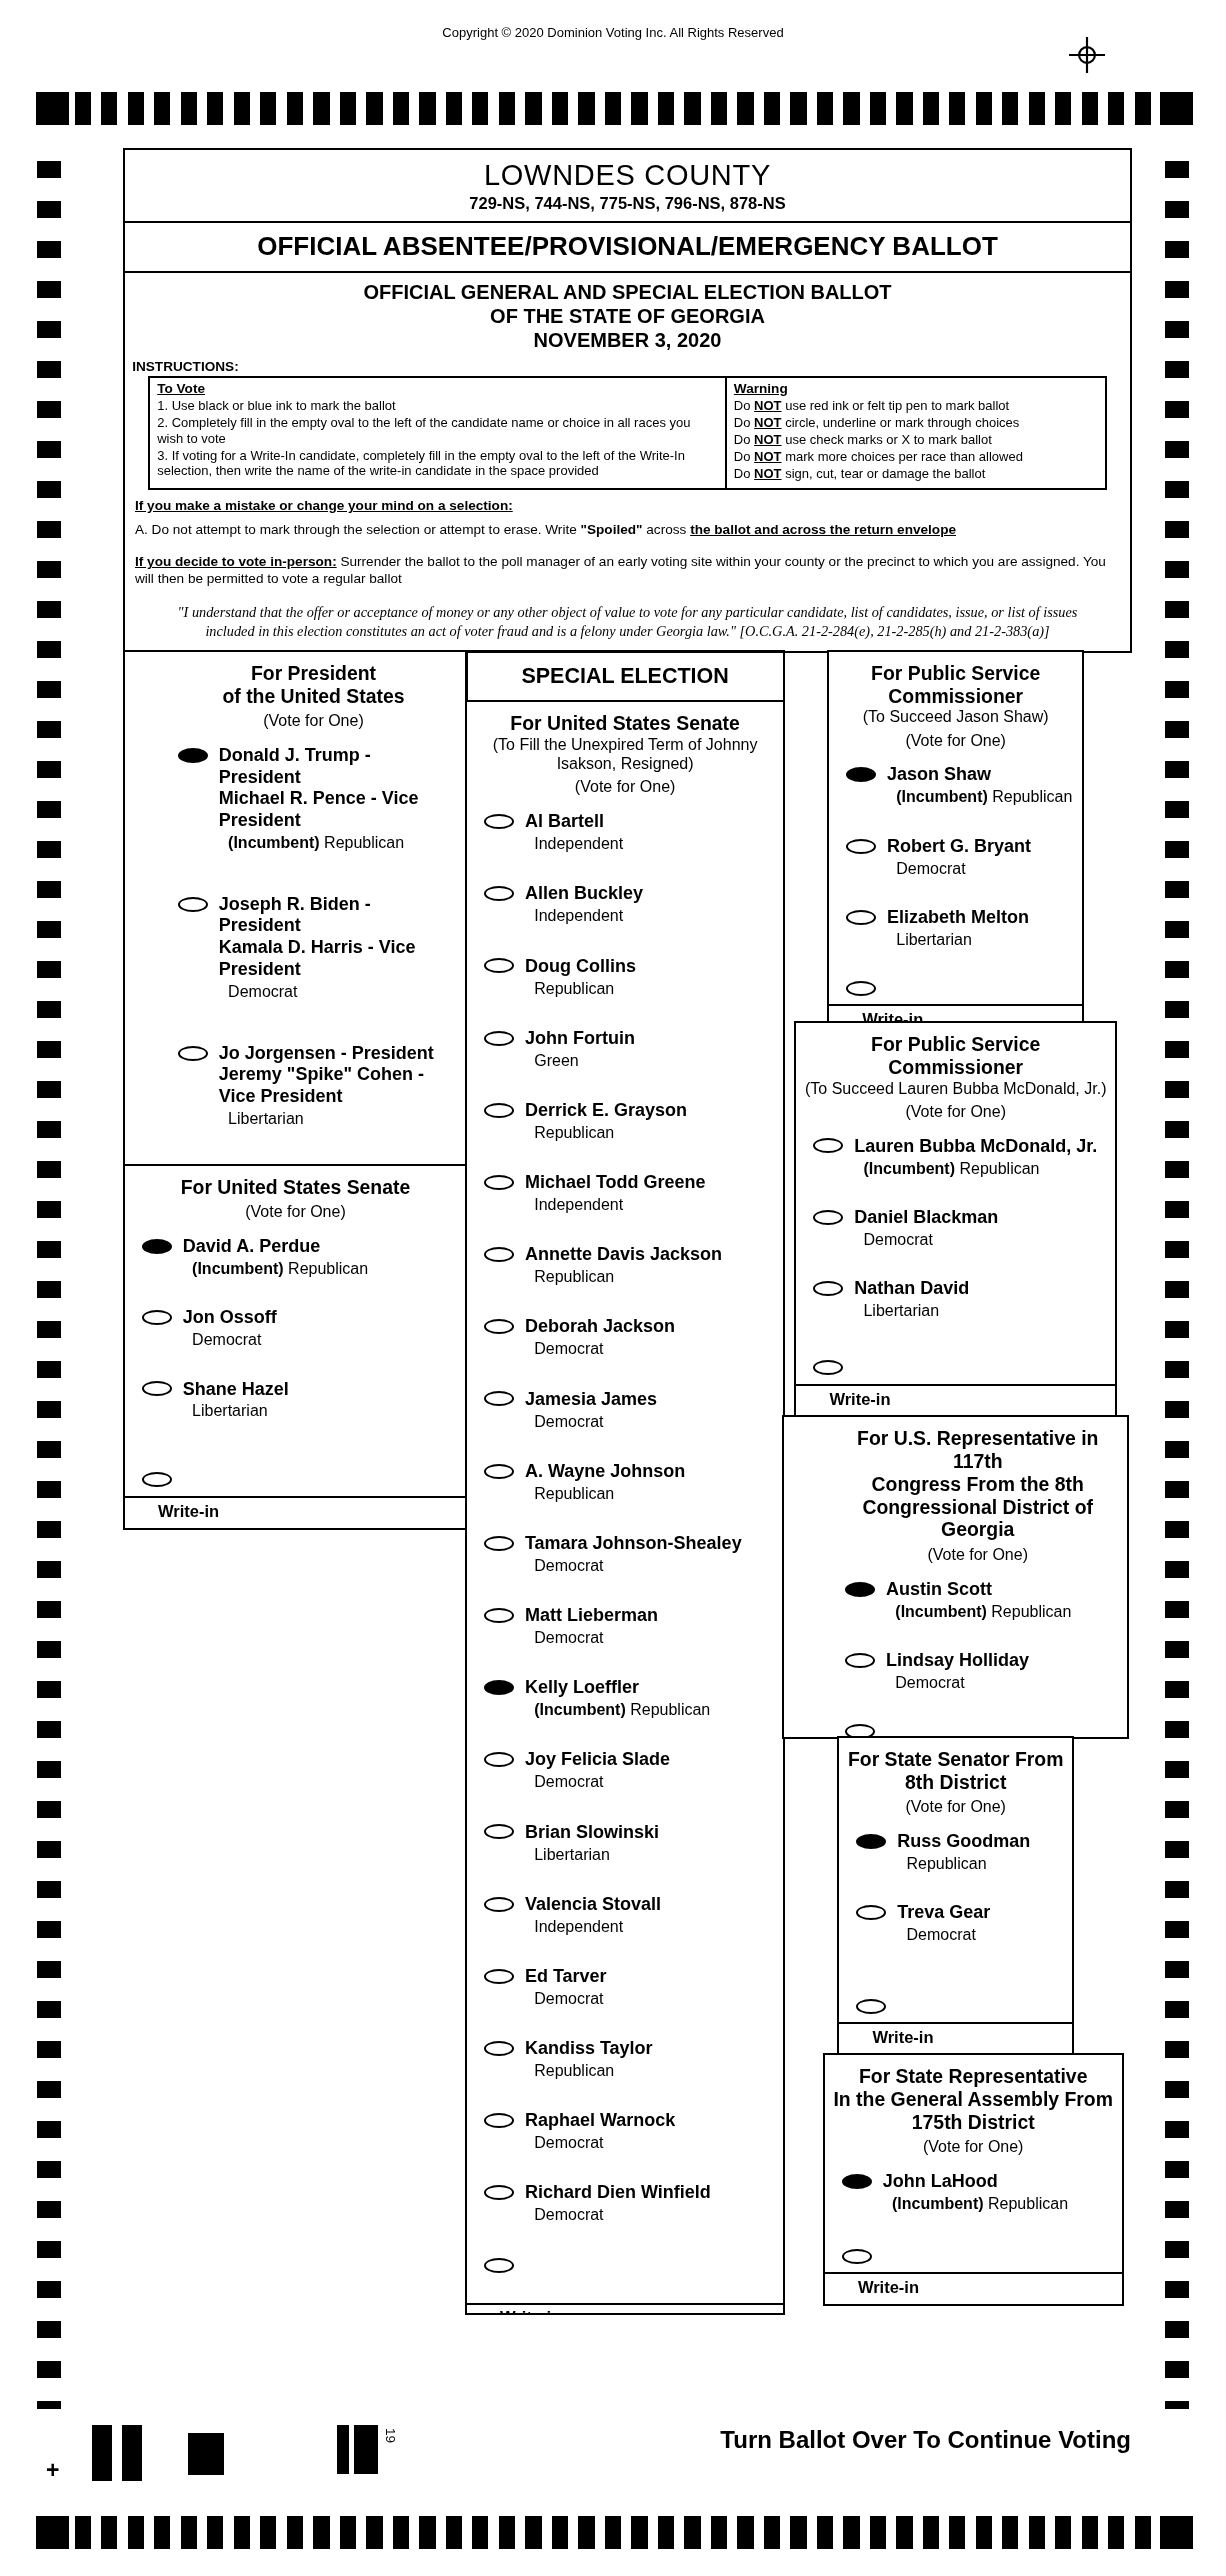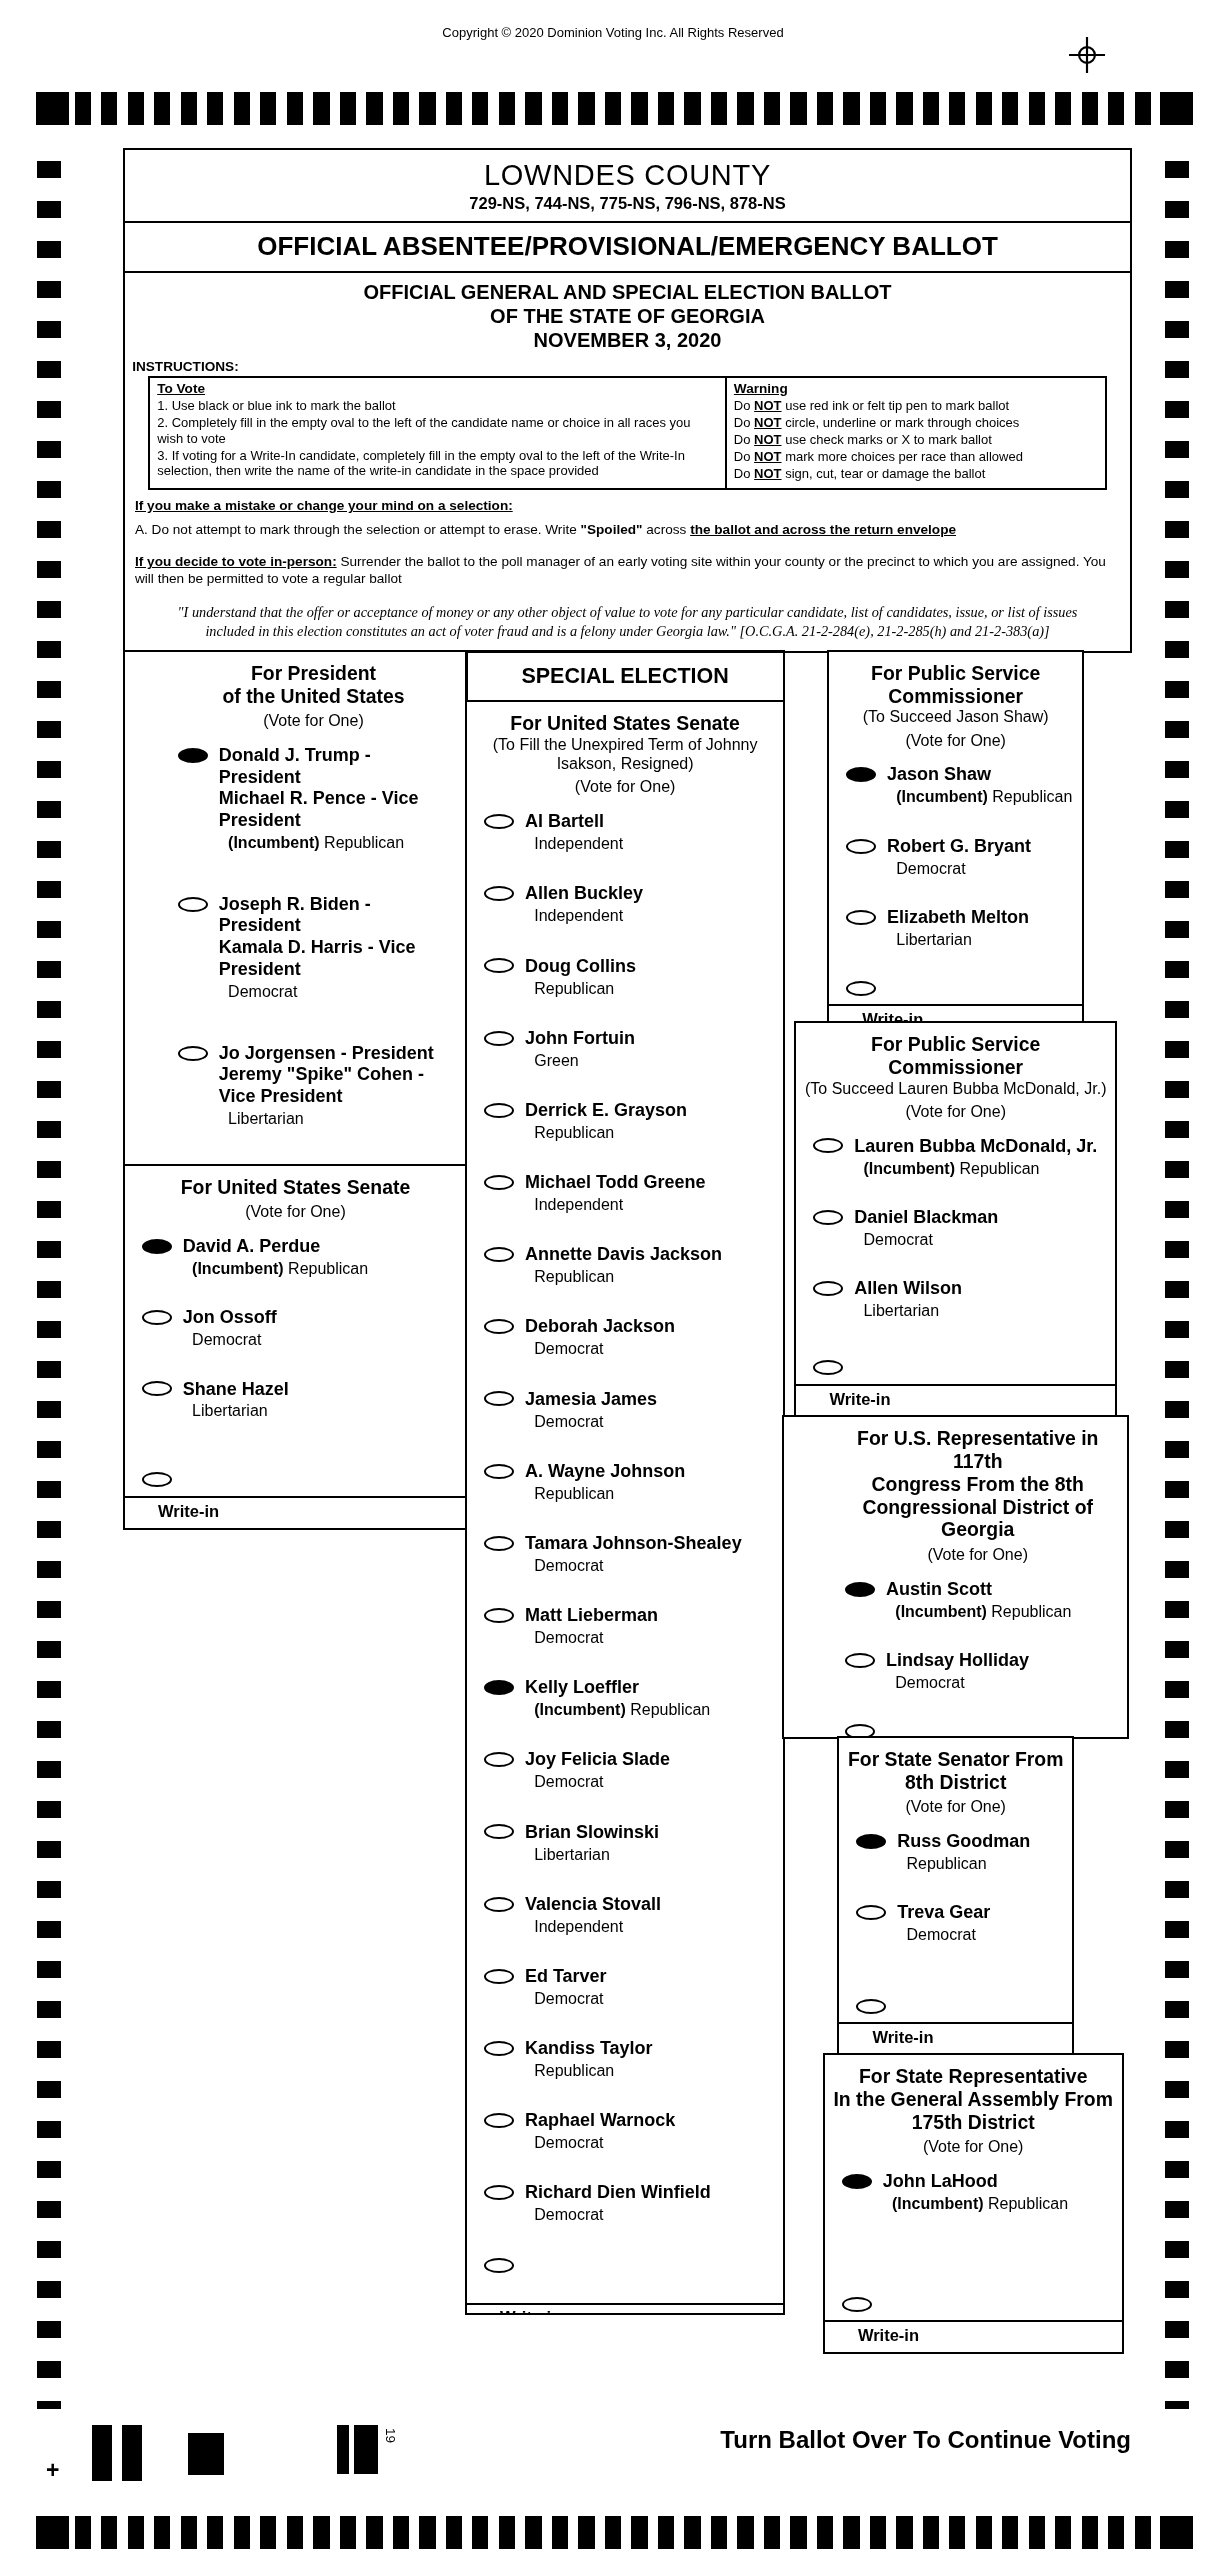--- a/index.html
+++ b/index.html
@@ -66,21 +66,21 @@
   .special-label{border:2.9px solid #000;height:53px;display:flex;align-items:center;justify-content:center;font-size:21.5px;font-weight:bold;}
   .race{border:2.9px solid #000;display:flex;flex-direction:column;overflow:hidden;background:#fff;}
   .race + .race,.special-label + .race{margin-top:-2.9px;}
   .race-president{height:517px;padding-left:36px;}
   .race-us-senate{height:366px;}
   .race-us-senate-special{height:1615px;}
   .race-psc-shaw{height:374px;}
   .race-psc-mcdonald{height:397px;}
   .race-us-rep-8{height:324px;padding-left:44px;}
   .race-state-senate-8{height:320px;}
-  .race-state-rep-175{height:301px;margin-left:35px;}
+  .race-state-rep-175{height:253px;margin-left:35px;}
   .race-header{text-align:center;padding:10px 8.6px 2.9px;}
   .race-title{font-size:19.4px;font-weight:bold;line-height:1.18;}
   .race-sub{font-size:16px;line-height:1.22;}
   .vote-for{margin-top:3.6px;}
   .candidate{display:flex;align-items:flex-start;margin:0 10px 29px 17px;}
   .race-header + .candidate{margin-top:11.5px;}
   .race-president .candidate{margin-bottom:42px;}
   .race-us-senate-special .candidate{margin-bottom:30px;}
   .oval{flex:none;width:30px;height:15px;border:2.2px solid #000;border-radius:50%;margin:2.9px 10.8px 0 0;background:#fff;cursor:pointer;}
   .oval.filled{background:#000;}
@@ -426,21 +426,21 @@
           <div class="candidate">
             <span class="oval"></span>
             <div class="cand-text">
               <div class="cand-name">Daniel Blackman</div>
               <div class="cand-party">Democrat</div>
             </div>
           </div>
           <div class="candidate">
             <span class="oval"></span>
             <div class="cand-text">
-              <div class="cand-name">Allen Wilson</div>
+              <div class="cand-name">Nathan David</div>
               <div class="cand-party">Libertarian</div>
             </div>
           </div>
           <div class="candidate writein-row">
             <span class="oval"></span>
           </div>
           <div class="writein-label">Write-in</div>
         </div>
         <div class="race race-us-rep-8">
           <div class="race-header">

